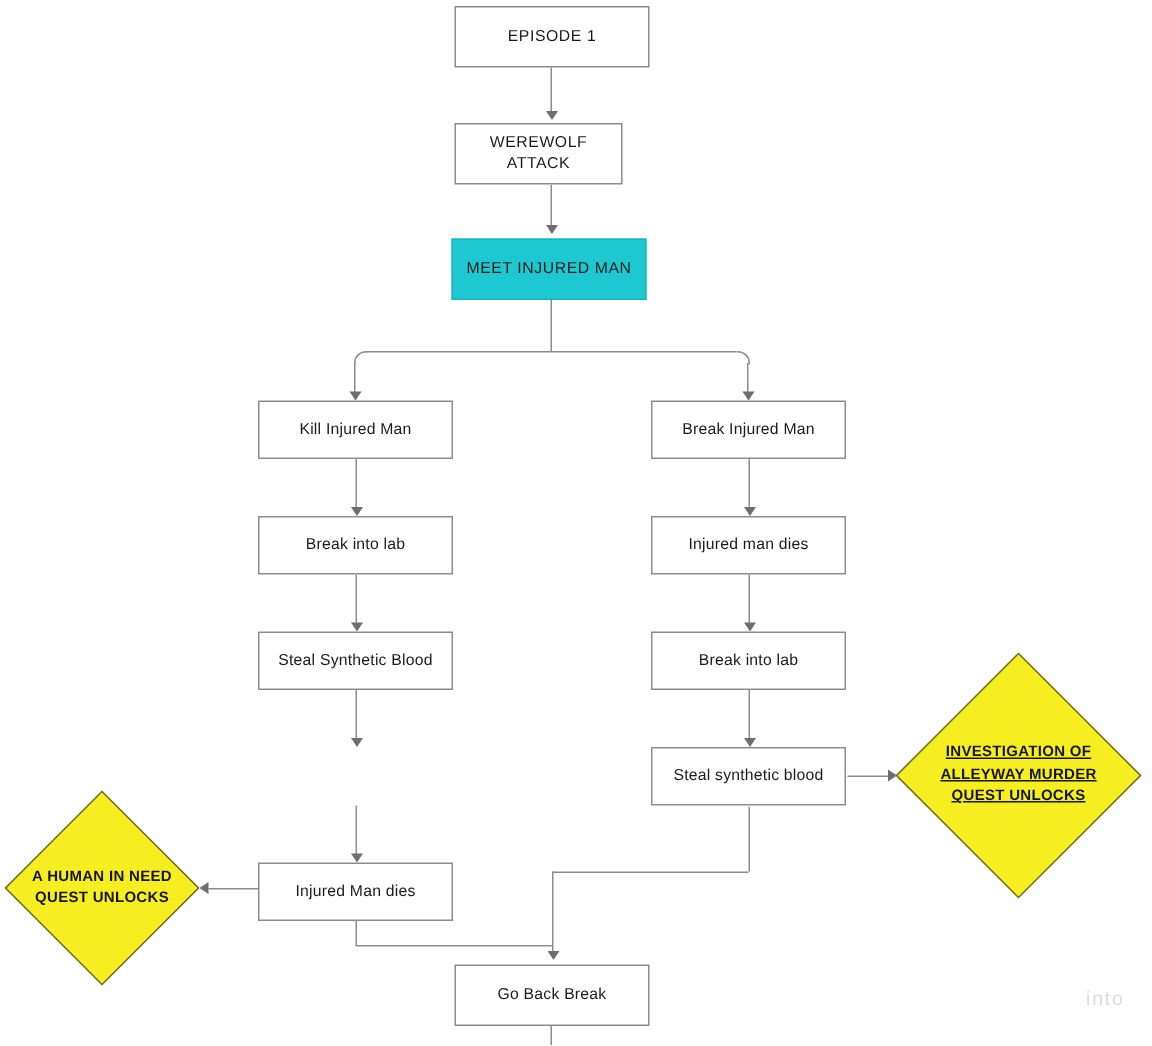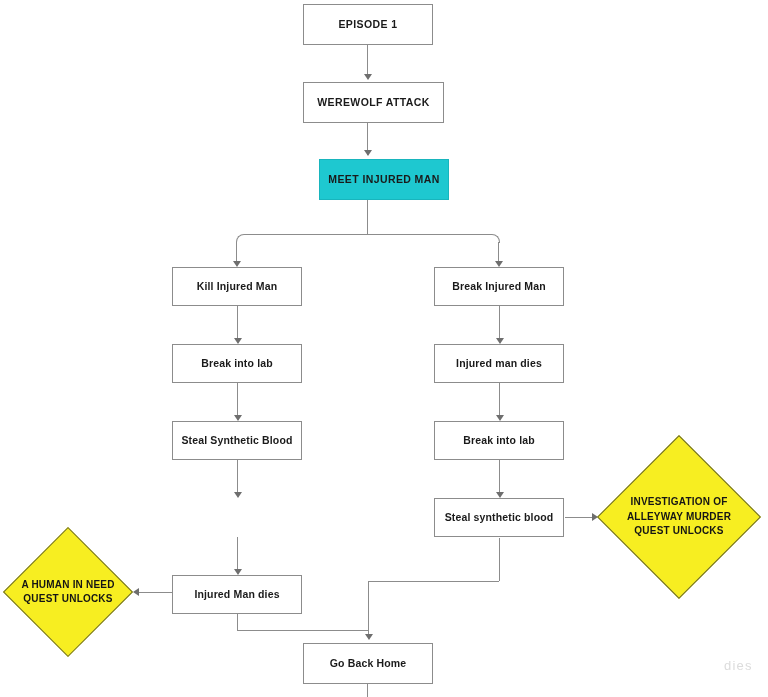--- a/index.html
+++ b/index.html
@@ -24,21 +24,21 @@
     position: absolute;
     box-sizing: border-box;
     display: flex;
     align-items: center;
     justify-content: center;
     text-align: center;
     border: 1px solid #8c8c8c;
     background: #ffffff;
     color: #1a1a1a;
     font-size: 10.5px;
-    font-weight: bold;
+    font-weight: normal;
     letter-spacing: 0.15px;
     line-height: 1.25;
     padding: 2px 6px;
   }
   .node.upper {
     font-size: 10.5px;
     letter-spacing: 0.4px;
   }
   .node.accent {
     background: #1ec8d0;
@@ -168,42 +168,42 @@
 
   <div class="ln h" style="left:139px; top:592px; width:33px;"></div>
   <div class="arrow-l" style="left:133px; top:588px;"></div>
 
   <div class="ln v" style="left:367px; top:684px; height:13px;"></div>
 
   <div class="diamond" style="left:22px; top:546px; width:92px; height:92px;"></div>
   <div class="diamond-label" style="left:14px; top:560px; width:108px; height:64px;text-align:center;">A HUMAN IN NEED QUEST UNLOCKS</div>
 
   <div class="diamond" style="left:621px; top:459px; width:116px; height:116px;"></div>
-  <div class="diamond-label" style="left:613px; top:481px; width:132px; height:72px;">INVESTIGATION OF ALLEYWAY MURDER QUEST UNLOCKS</div>
+  <div class="diamond-label" style="left:613px; top:481px; width:132px; height:72px;text-decoration:underline;">INVESTIGATION OF ALLEYWAY MURDER QUEST UNLOCKS</div>
 
   <div class="node upper" style="left:303px; top:4px; width:130px; height:41px;">EPISODE 1</div>
 
-  <div class="node upper" style="left:303px; top:82px; width:141px; height:41px;">WEREWOLF ATTACK</div>
-
-  <div class="node upper accent" style="left:319px; top:159px; width:130px; height:41px;">MEET INJURED MAN</div>
+  <div class="node upper" style="left:303px; top:82px; width:112px; height:41px;">WEREWOLF ATTACK</div>
+
+  <div class="node upper accent" style="left:301px; top:159px; width:130px; height:41px;">MEET INJURED MAN</div>
 
   <div class="node" style="left:172px; top:267px; width:130px; height:39px;">Kill Injured Man</div>
 
   <div class="node" style="left:434px; top:267px; width:130px; height:39px;">Break Injured Man</div>
 
   <div class="node" style="left:172px; top:344px; width:130px; height:39px;">Break into lab</div>
 
   <div class="node" style="left:434px; top:344px; width:130px; height:39px;">Injured man dies</div>
 
   <div class="node" style="left:172px; top:421px; width:130px; height:39px;">Steal Synthetic Blood</div>
 
   <div class="node" style="left:434px; top:421px; width:130px; height:39px;">Break into lab</div>
 
 
   <div class="node" style="left:434px; top:498px; width:130px; height:39px;">Steal synthetic blood</div>
 
   <div class="node" style="left:172px; top:575px; width:130px; height:39px;">Injured Man dies</div>
 
-  <div class="node" style="left:303px; top:643px; width:130px; height:41px;">Go Back Home</div>
-
-  <div id="watermark" style="left:724px; top:658px;">dies</div>
+  <div class="node" style="left:303px; top:643px; width:130px; height:41px;">Go Back Break</div>
+
+  <div id="watermark" style="left:724px; top:658px;">into</div>
 
 </div>
 
 </body></html>

